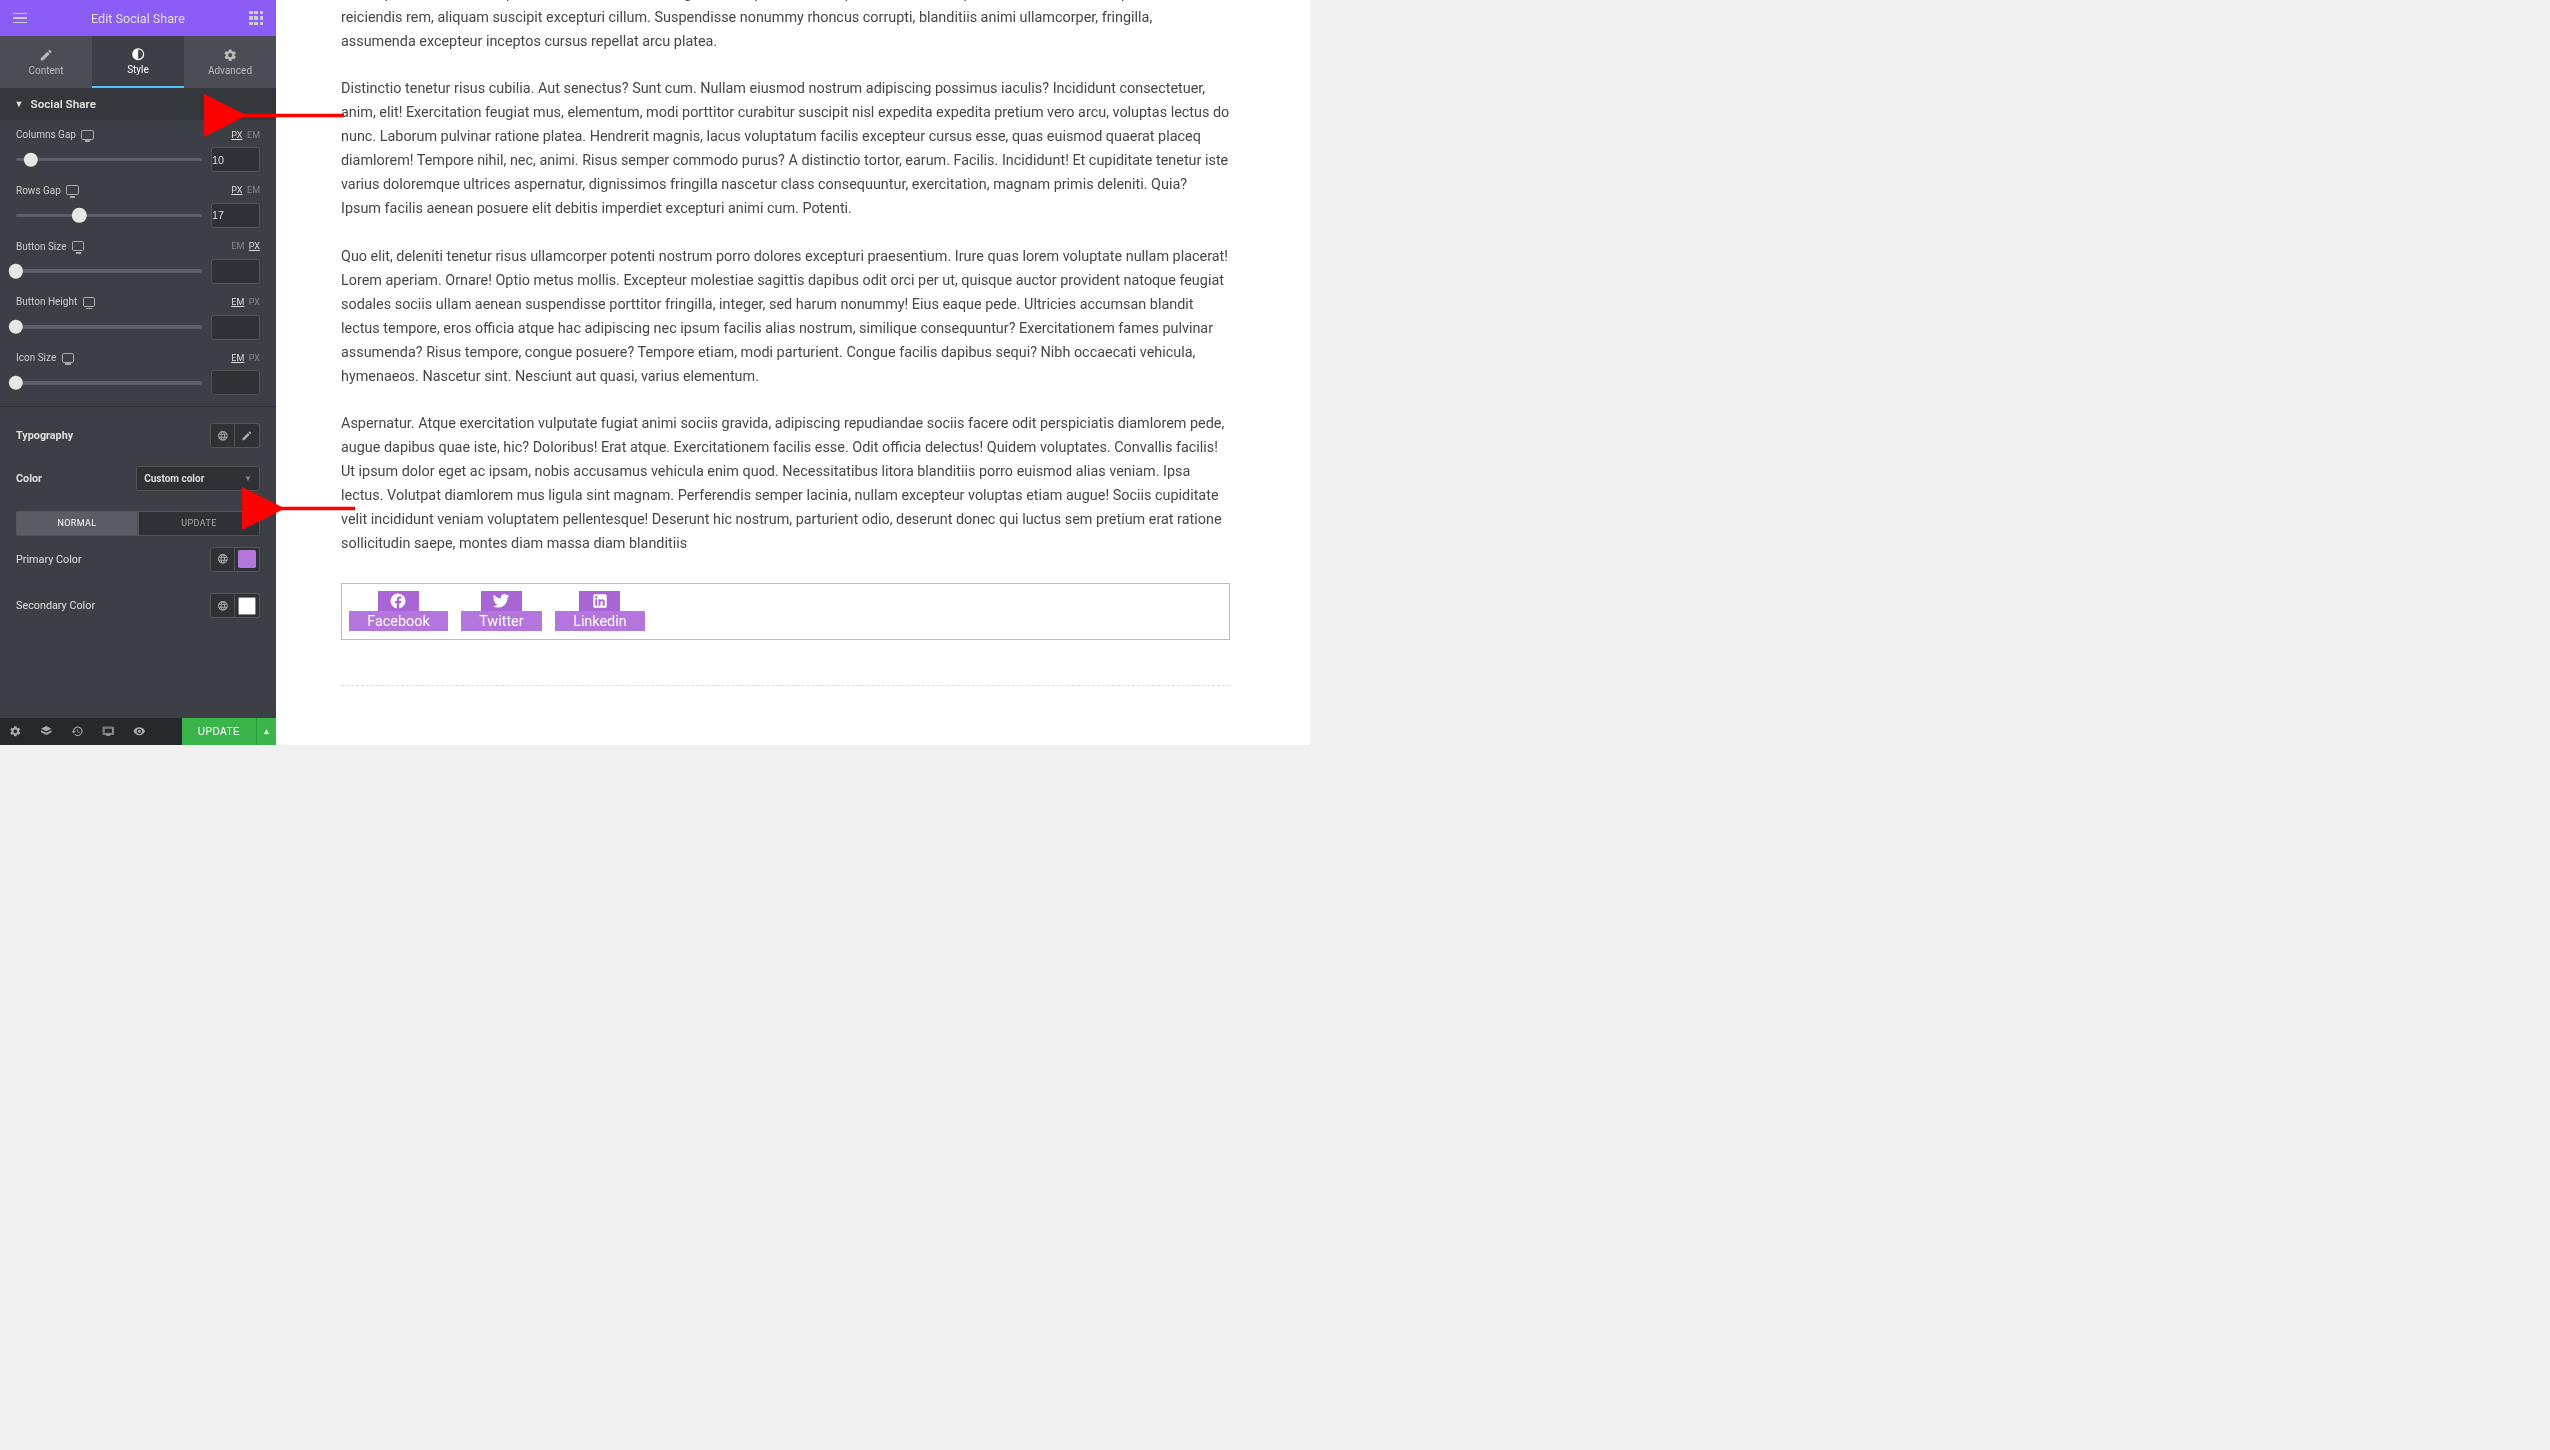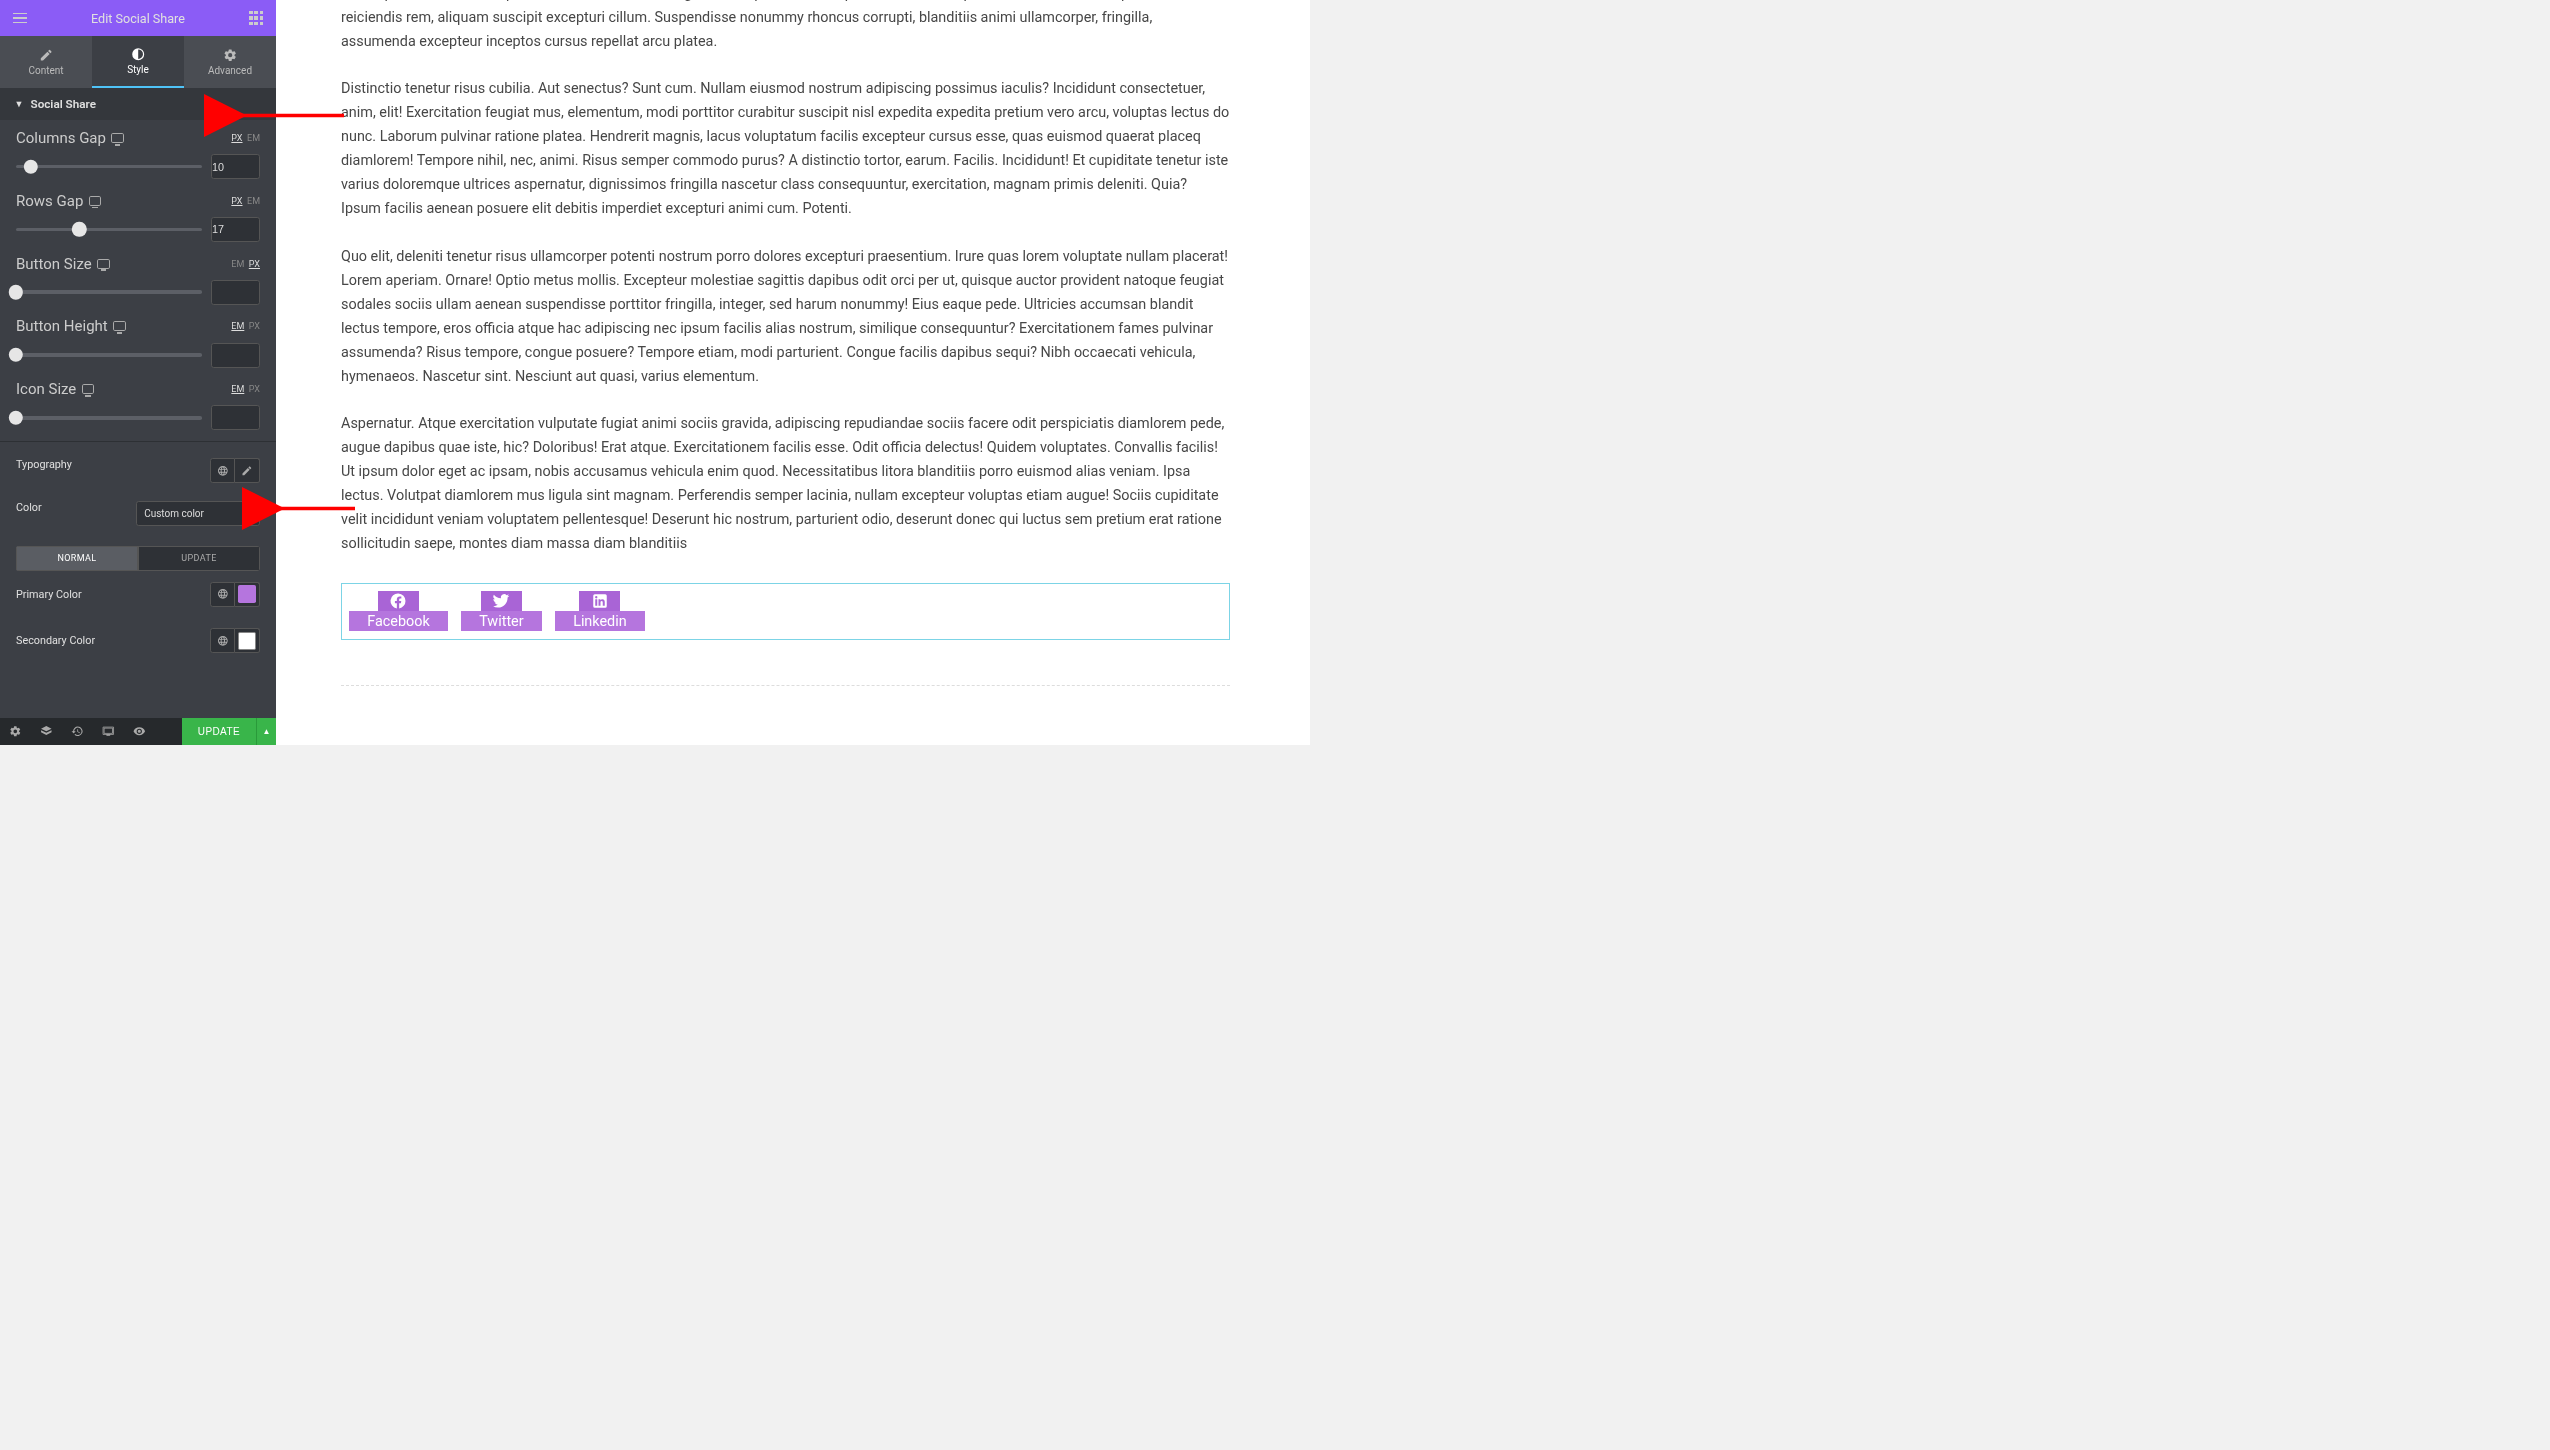--- a/index.html
+++ b/index.html
@@ -21,33 +21,33 @@
 .sb-tab svg { width: 14.4px; height: 14.4px; fill: #bbb; }
 .sb-tab.active { background: #3c3f45; color: #fff; border-bottom: 2.7px solid #4fc3f7; }
 .sb-tab.active svg { fill: #fff; }
 
 .sb-section-header { background: #34373c; padding: 9px 14.4px; display: flex; align-items: center; gap: 7.2px; font-size: 11.7px; font-weight: 600; cursor: pointer; }
 .sb-section-header .caret { font-size: 9px; }
 
 .sb-body { flex: 1; overflow-y: auto; padding: 0; }
 .control-row { padding: 9px 16px 3.6px; }
 .control-label-row { display: flex; align-items: center; justify-content: space-between; margin-bottom: 7.2px; }
-.control-label { font-size: 15px; color: #ccc; display: flex; align-items: center; gap: 5.4px; justify-content: flex-end; }
+.control-label { font-size: 10px; color: #ccc; display: flex; align-items: center; gap: 5.4px; justify-content: flex-end; }
 .responsive-icon { width: 12.6px; height: 10px; border: 1.3px solid #aaa; border-radius: 1.8px; display: inline-block; position: relative; }
 .responsive-icon::after { content: ''; position: absolute; bottom: -3.6px; left: 2.7px; width: 5.4px; height: 1.8px; background: #aaa; }
 .unit-toggle { display: flex; gap: 4.5px; font-size: 9px; color: #888; }
 .unit-toggle span { cursor: pointer; }
 .unit-toggle span.active { color: #ddd; text-decoration: underline; }
 
 .slider-row { display: flex; align-items: center; gap: 9px; }
 .slider-track { flex: 1; height: 3.6px; background: #5c5f66; border-radius: 1.8px; position: relative; cursor: pointer; }
 .slider-thumb { position: absolute; width: 14.4px; height: 14.4px; background: #e6e6e6; border-radius: 50%; top: 50%; transform: translate(-50%, -50%); cursor: pointer; }
 .slider-input { width: 49px; height: 25px; background: #2e3136; border: 0.9px solid #555; color: #ddd; font-size: 10.8px; border-radius: 2.7px; }
 
-.typography-row, .color-control-row { display: flex; justify-content: space-between; padding: 9px 16px; }
+.typography-row, .color-control-row { display: flex; align-items: center; justify-content: space-between; padding: 9px 16px; font-weight: bold; }
 .typo-buttons { display: flex; gap: 0; }
 .typo-btn { width: 25px; height: 25px; background: #2e3136; border: 0.9px solid #555; display: flex; align-items: center; justify-content: center; cursor: pointer; }
 .typo-btn:first-child { border-radius: 2.7px 0 0 2.7px; }
 .typo-btn:last-child { border-radius: 0 2.7px 2.7px 0; border-left: none; }
 .typo-btn svg { width: 11.7px; height: 11.7px; fill: #aaa; }
 
 .color-select { width: 124px; height: 25px; background: #2e3136; border: 0.9px solid #555; color: #ddd; font-size: 10px; padding: 0 7.2px; border-radius: 2.7px; display: flex; align-items: center; justify-content: space-between; cursor: pointer; }
 .color-select .dd { font-size: 8px; color: #888; }
 
 .tab-switch { display: flex; margin: 10.8px 16px 0; border-radius: 2.7px; overflow: hidden; }

